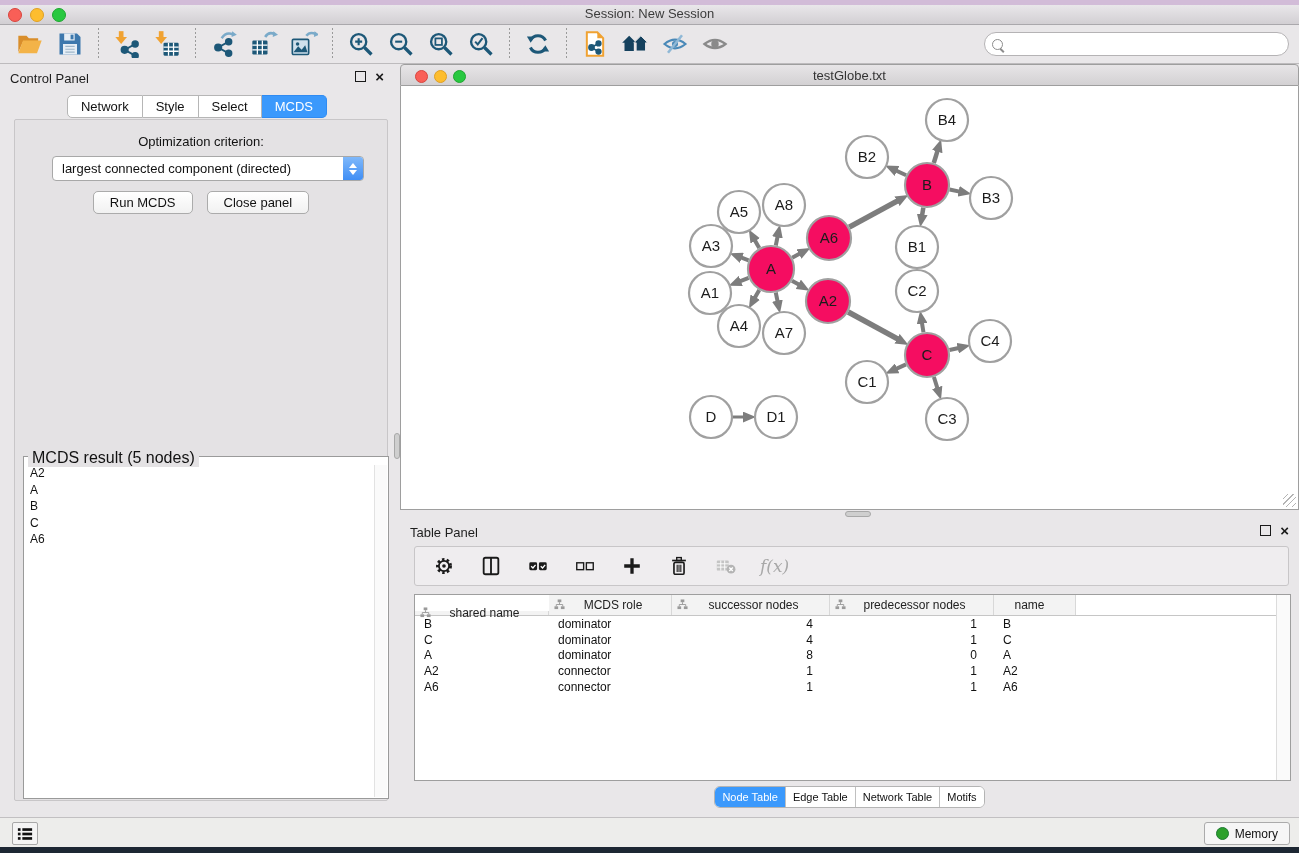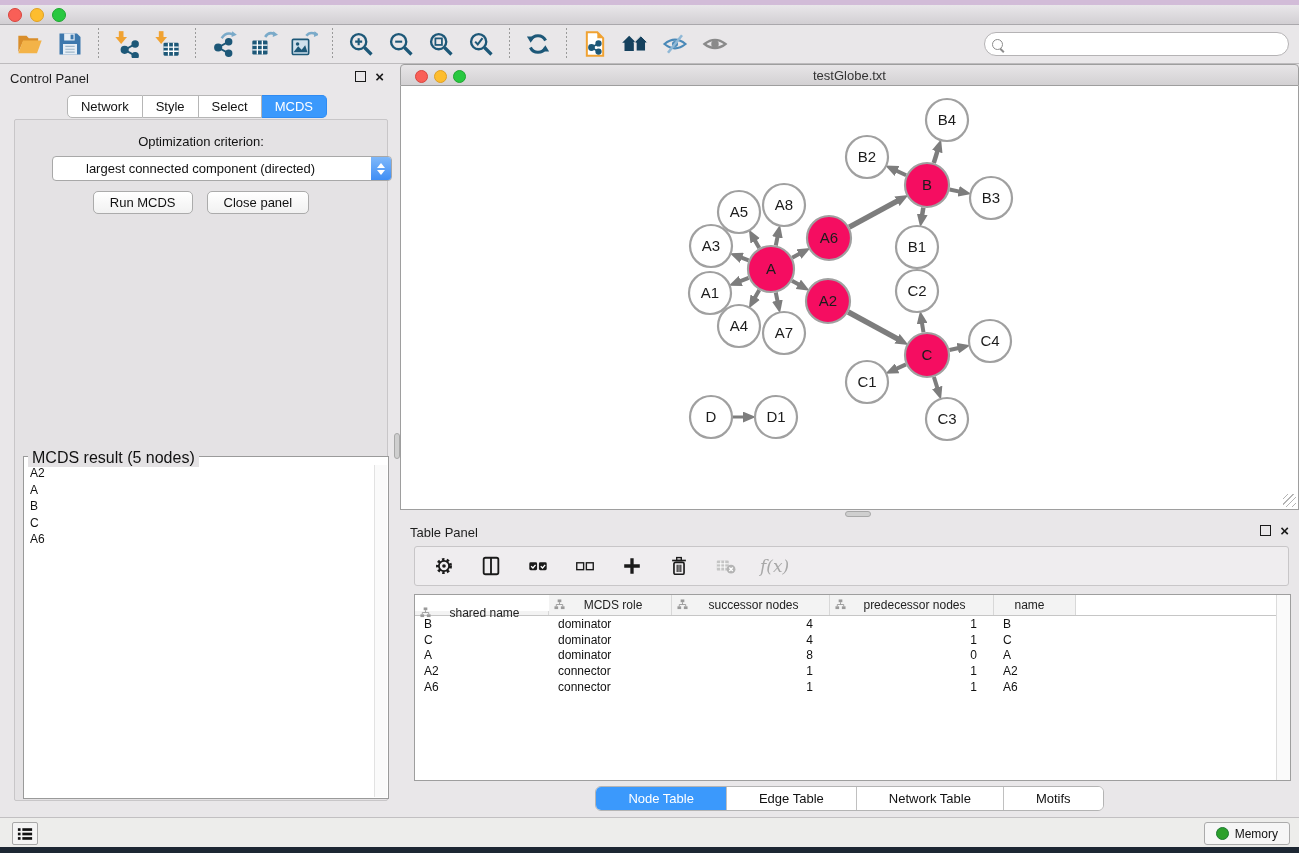--- a/index.html
+++ b/index.html
@@ -41,22 +41,22 @@
   .close-ico{font-size:15px;font-weight:bold;color:#1a1a1a;line-height:11px;cursor:pointer;}
   .tabs-row{position:absolute;left:0;top:31px;width:100%;display:flex;justify-content:center;}
   .tab{padding:3px 13px;background:#fff;border:1px solid #b6b6b6;font-size:13px;color:#111;cursor:pointer;}
   .tab + .tab{border-left:none;}
   .tab:first-child{border-radius:5px 0 0 5px;}
   .tab:last-child{border-radius:0 5px 5px 0;}
   .tab.active{background:#3b99fc;border-color:#2f8bf2;color:#fff;}
   .inner-panel{position:absolute;left:6px;right:6px;top:55px;bottom:16px;
     background:#e4e2e4;border:1px solid #c8c6c8;border-radius:2px;margin-left:8px;}
   .opt-label{position:absolute;left:0;right:0;top:14px;text-align:center;font-size:13px;color:#111;}
-  .dropdown{position:absolute;left:37px;top:36px;width:340px;height:25px;background:#fff;
-    border:1px solid #a8a8a8;border-radius:4px;display:flex;align-items:center;cursor:pointer;box-sizing:border-box;padding-left:24px;}
+  .dropdown{position:absolute;left:37px;top:36px;width:312px;height:25px;background:#fff;
+    border:1px solid #a8a8a8;border-radius:4px;display:flex;align-items:center;cursor:pointer;box-sizing:border-box;}
   .dropdown .dval{flex:1;font-size:13px;color:#111;padding-left:9px;white-space:nowrap;}
   .stepper{width:20px;height:23px;background:linear-gradient(#7fb8fa,#3f8ef5);
     border-radius:0 3px 3px 0;display:flex;flex-direction:column;align-items:center;justify-content:center;gap:2px;}
   .tri-up{width:0;height:0;border-left:4px solid transparent;border-right:4px solid transparent;border-bottom:5px solid #fff;}
   .tri-dn{width:0;height:0;border-left:4px solid transparent;border-right:4px solid transparent;border-top:5px solid #fff;}
   .btn-row{position:absolute;left:0;right:0;top:71px;display:flex;justify-content:center;gap:14px;}
   .pbtn{padding:3px 16px;font-size:13px;color:#111;background:linear-gradient(#ffffff,#f1f1f1);
     border:1px solid #ababab;border-radius:5px;cursor:pointer;}
   .mcds-box{position:absolute;left:8px;width:366px;top:336px;height:343px;background:#fff;
     border:1px solid #9a9a9a;box-sizing:border-box;}
@@ -98,21 +98,21 @@
   .th{background:#f3f3f3;border-right:1px solid #d8d8d8;display:flex;align-items:center;box-sizing:border-box;}
   .th .hlabel{flex:1;text-align:center;font-size:12px;color:#222;padding-right:10px;}
   .th svg{width:11px;height:11px;margin-left:5px;}
   .trow{display:flex;height:15.7px;align-items:center;}
   .td{font-size:12px;color:#111;box-sizing:border-box;white-space:nowrap;overflow:hidden;}
   .td.left{padding-left:9px;text-align:left;}
   .td.right{padding-right:17px;text-align:right;}
   .ntable-track{position:absolute;right:0;top:0;bottom:0;width:13px;background:#fafafa;border-left:1px solid #dcdcdc;}
   .bottom-tabs{position:absolute;left:0;right:0;top:268px;display:flex;justify-content:center;}
   .seg{display:inline-flex;border:1px solid #b4b4b4;border-radius:6px;overflow:hidden;background:#fff;}
-  .seg-tab{padding:4px 32px;font-size:13px;color:#111;cursor:pointer;background:#fff;}
+  .seg-tab{padding:4px 7px;font-size:11px;color:#111;cursor:pointer;background:#fff;}
   .seg-tab + .seg-tab{border-left:1px solid #c0c0c0;}
   .seg-tab.active{background:#3b99fc;color:#fff;}
 
   
   .statusbar{position:absolute;left:0;top:817px;width:100%;height:30px;background:#ededeb;
     border-top:1px solid #c2c0c2;box-sizing:border-box;}
   .list-btn{position:absolute;left:12px;top:4px;width:26px;height:23px;background:#f4f4f4;
     border:1px solid #a8a8a8;border-radius:2px;padding:0;cursor:pointer;}
   .list-btn svg{width:18px;height:16px;display:block;margin:auto;}
   .mem-btn{position:absolute;right:9px;top:4px;height:23px;background:#f6f6f6;border:1px solid #ababab;
@@ -127,20 +127,21 @@
 <div id="app">
 
   <div class="top-strip"></div>
 
   <div class="titlebar">
     <div class="traffic">
       <span class="light red"></span>
       <span class="light yellow"></span>
       <span class="light green"></span>
     </div>
+    <div class="title">Session: New Session</div>
   </div>
 
   <div class="toolbar">
     <button class="tb">
       <svg viewBox="0 0 24 24">
           <path d="M2 5h7l2 2h8v3H6l-4 9z" fill="#d98e2b"></path>
           <path d="M6 9h16l-4 11H2z" fill="#f3b348"></path>
         </svg>
     </button>
     <button class="tb">

